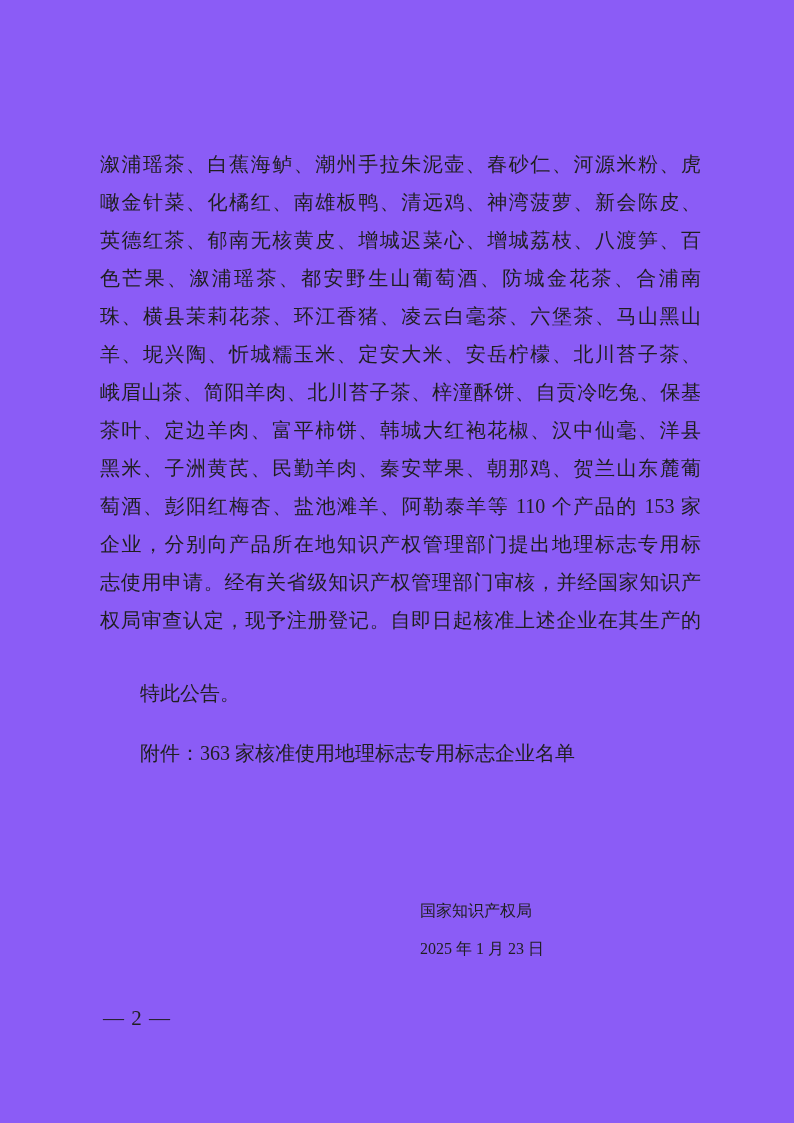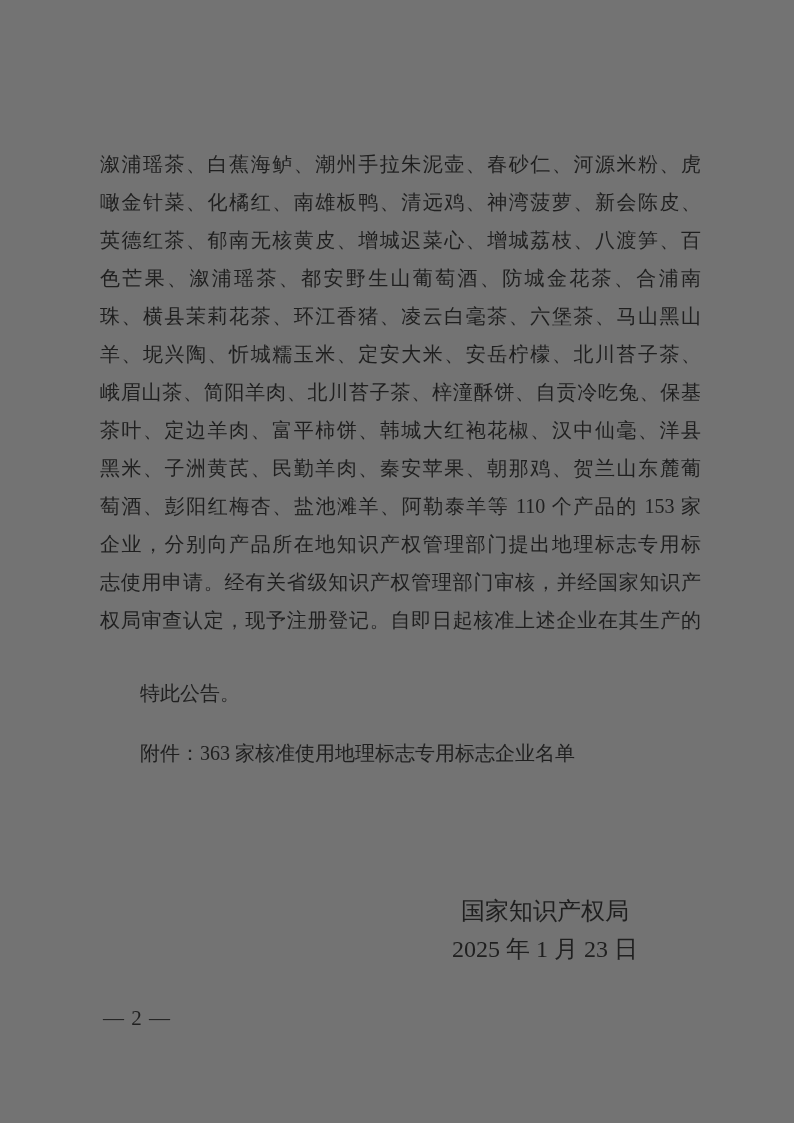--- a/index.html
+++ b/index.html
@@ -11,21 +11,21 @@
     height: 1123px;
     background: #ffffff;
     position: relative;
     font-family: "Liberation Serif", serif;
     color: #1f1f1f;
     overflow: hidden;
   }
   .page {
     position: absolute;
     inset: 0;
-    background: #737373;
+    background: #8b5cf6;
   }
   .content {
     position: absolute;
     left: 100px;
     top: 145px;
     width: 601px;
   }
   .body-line {
     font-size: 20px;
     line-height: 38px;
@@ -49,22 +49,21 @@
     height: 38px;
     text-indent: 2em;
     margin-top: 22px;
     white-space: nowrap;
   }
   .signature-block {
     position: absolute;
     left: 420px;
     top: 892px;
     width: 250px;
-    text-align: center;
-    font-size: 24px;
+    font-size: 16px;
     line-height: 38px;
   }
   .page-footer {
     position: absolute;
     left: 103px;
     top: 1005px;
     font-size: 21px;
     line-height: 26px;
     letter-spacing: 1px;
   }

